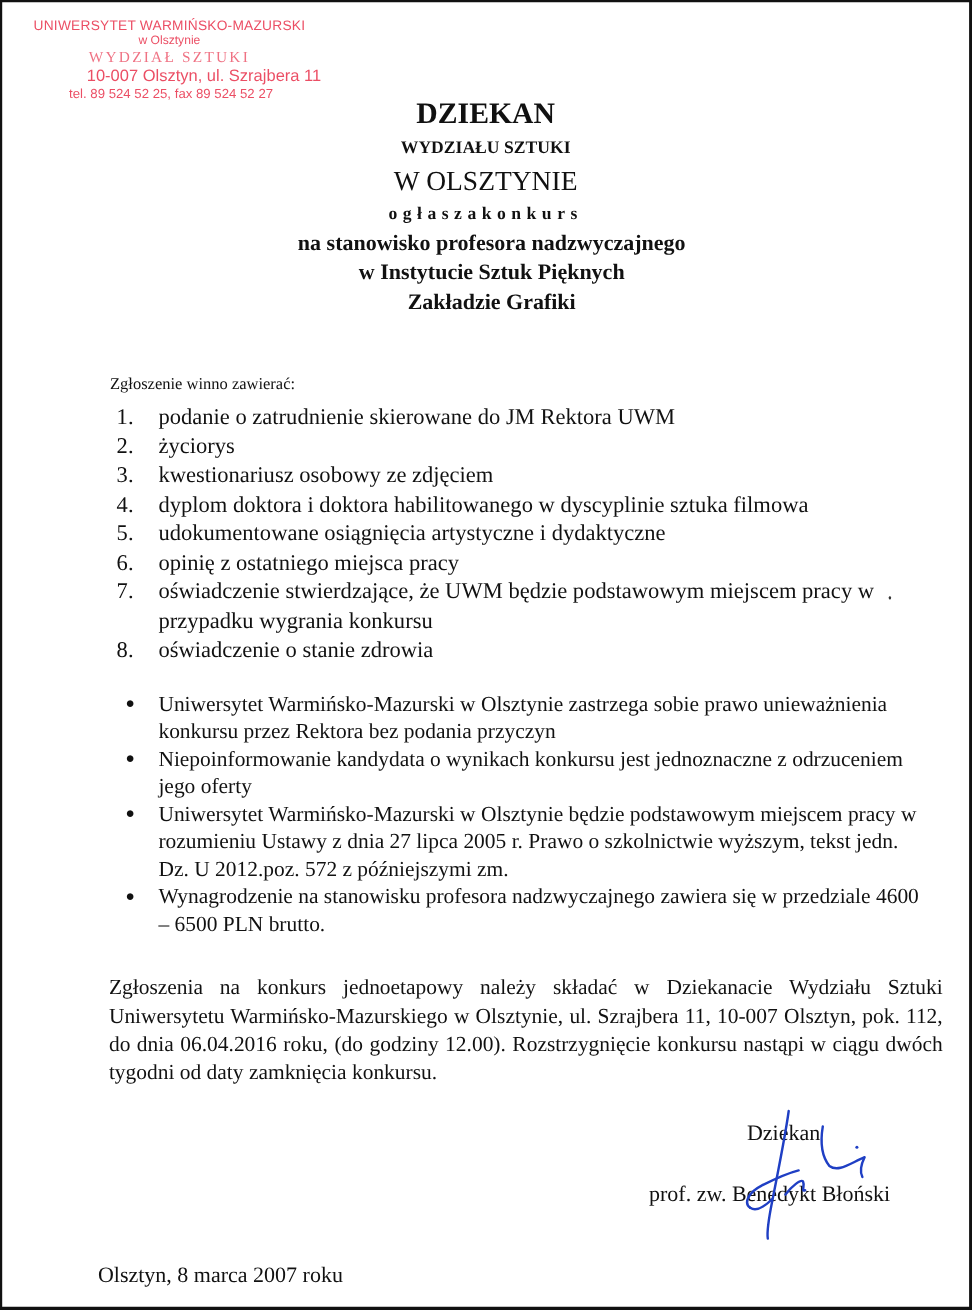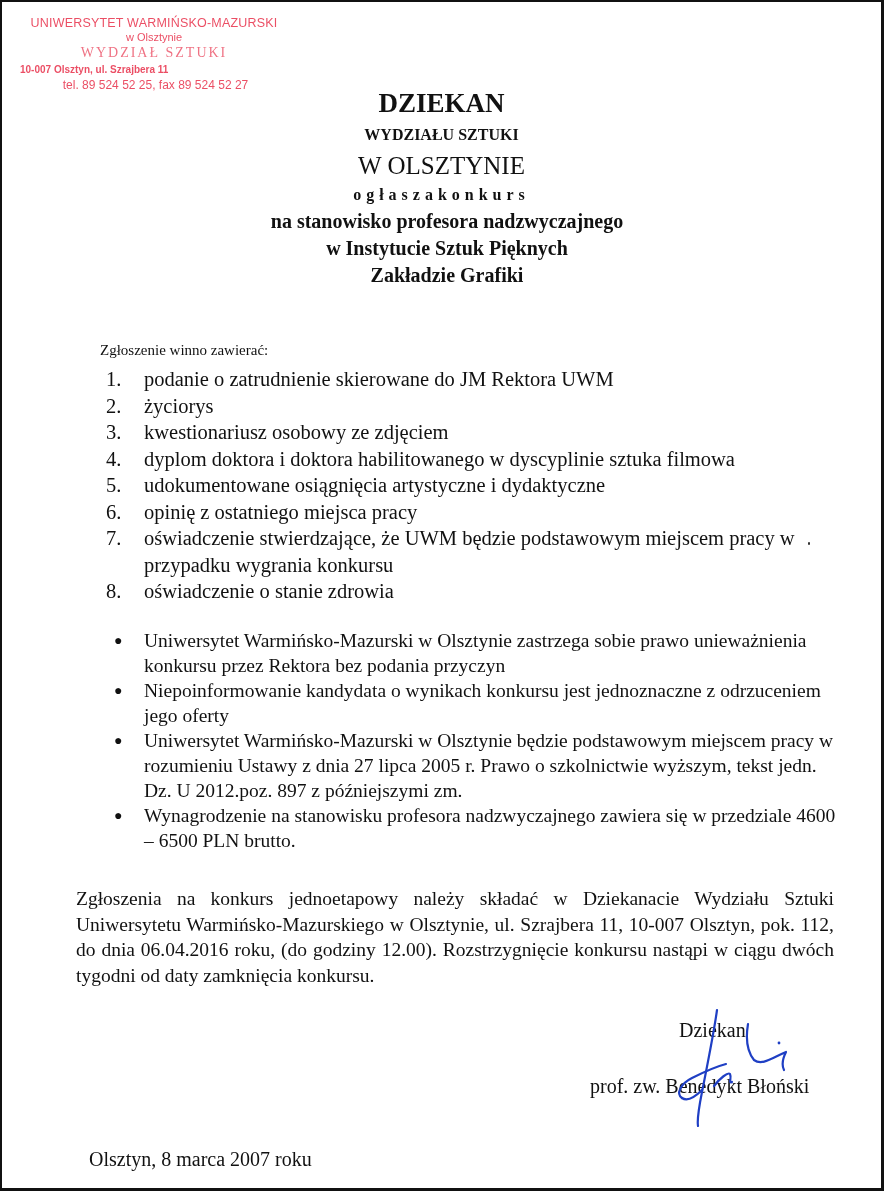--- a/index.html
+++ b/index.html
@@ -18,21 +18,21 @@
     
     .stamp {
       position: absolute; left: 14px; top: 14px; width: 276px;
       color: #e8304a; text-align: center;
       font-family: "Liberation Sans", "DejaVu Sans", sans-serif;
       opacity: 0.85;
     }
     .stamp .l1 { font-size: 12.5px; letter-spacing: 0.2px; line-height: 15px; }
     .stamp .l2 { font-size: 11px; line-height: 13px; }
     .stamp .l3 { font-family: "Liberation Serif", serif; font-size: 14px; letter-spacing: 2px; line-height: 17px; opacity: 0.8; }
-    .stamp .l4 { font-size: 10px; line-height: 17px; text-align: left; padding-left: 4px; font-weight: bold; }
+    .stamp .l4 { font-size: 15px; line-height: 17px; text-align: right; padding-left: 4px; }
     .stamp .l5 { font-size: 12px; line-height: 14px; text-align: center; padding-left: 3px; }
 
     
     .heading { position: absolute; left: 0; right: 0; top: 84px; text-align: center; }
     .h-dziekan { font-weight: bold; font-size: 27px; line-height: 34px; }
     .h-wydzial { font-weight: bold; font-size: 16px; line-height: 30px; }
     .h-uni { font-size: 25px; line-height: 32px; }
     .h-olsz { font-size: 25px; line-height: 32px; }
     .h-oglasza { font-weight: bold; font-size: 16px; letter-spacing: 5px; line-height: 26px; }
     .h-bold { font-weight: bold; font-size: 20px; line-height: 27px; padding-left: 11px; }
@@ -48,21 +48,21 @@
 
     ul.notes {
       position: absolute; left: 112px; top: 626px; margin: 0; padding: 0;
       list-style: none; font-size: 19.5px; line-height: 25px;
     }
     ul.notes li { display: flex; }
     ul.notes .bullet { width: 30px; flex: none; font-size: 14px; }
     ul.notes .txt { width: 700px; }
 
     .closing {
-      position: absolute; left: 74px; top: 884px; width: 758px;
+      position: absolute; left: 97px; top: 884px; width: 758px;
       font-size: 19.5px; line-height: 25.5px; text-align: justify;
     }
 
     .sig-title { position: absolute; left: 677px; top: 1017px; font-size: 20px; }
     .sig-name { position: absolute; left: 588px; top: 1073px; font-size: 20px; }
     .signature { position: absolute; left: 660px; top: 1000px; width: 140px; height: 130px; pointer-events: none; }
 
     .date { position: absolute; left: 87px; top: 1146px; font-size: 20px; }
 
     .speck { position: absolute; width: 2px; height: 3px; background: #333; border-radius: 1px; }
@@ -131,21 +131,21 @@
     <li>
         <span class="bullet">●</span>
         <span class="txt">Uniwersytet Warmińsko-Mazurski w Olsztynie zastrzega sobie prawo unieważnienia konkursu przez Rektora bez podania przyczyn</span>
       </li>
     <li>
         <span class="bullet">●</span>
         <span class="txt">Niepoinformowanie kandydata o wynikach konkursu jest jednoznaczne z odrzuceniem jego oferty</span>
       </li>
     <li>
         <span class="bullet">●</span>
-        <span class="txt">Uniwersytet Warmińsko-Mazurski w Olsztynie będzie podstawowym miejscem pracy w rozumieniu Ustawy z dnia 27 lipca 2005 r. Prawo o szkolnictwie wyższym, tekst jedn. Dz. U 2012.poz. 897 z późniejszymi zm.</span>
+        <span class="txt">Uniwersytet Warmińsko-Mazurski w Olsztynie będzie podstawowym miejscem pracy w rozumieniu Ustawy z dnia 27 lipca 2005 r. Prawo o szkolnictwie wyższym, tekst jedn. Dz. U 2012.poz. 572 z późniejszymi zm.</span>
       </li>
     <li>
         <span class="bullet">●</span>
         <span class="txt">Wynagrodzenie na stanowisku profesora nadzwyczajnego zawiera się w przedziale 4600 – 6500 PLN brutto.</span>
       </li>
   </ul>
 
   <div class="closing">Zgłoszenia na konkurs jednoetapowy należy składać w Dziekanacie Wydziału Sztuki Uniwersytetu Warmińsko-Mazurskiego w Olsztynie, ul. Szrajbera 11, 10-007 Olsztyn, pok. 112, do dnia 06.04.2016 roku, (do godziny 12.00). Rozstrzygnięcie konkursu nastąpi w ciągu dwóch tygodni od daty zamknięcia konkursu.</div>
 
   <div class="sig-title">Dziekan</div>

